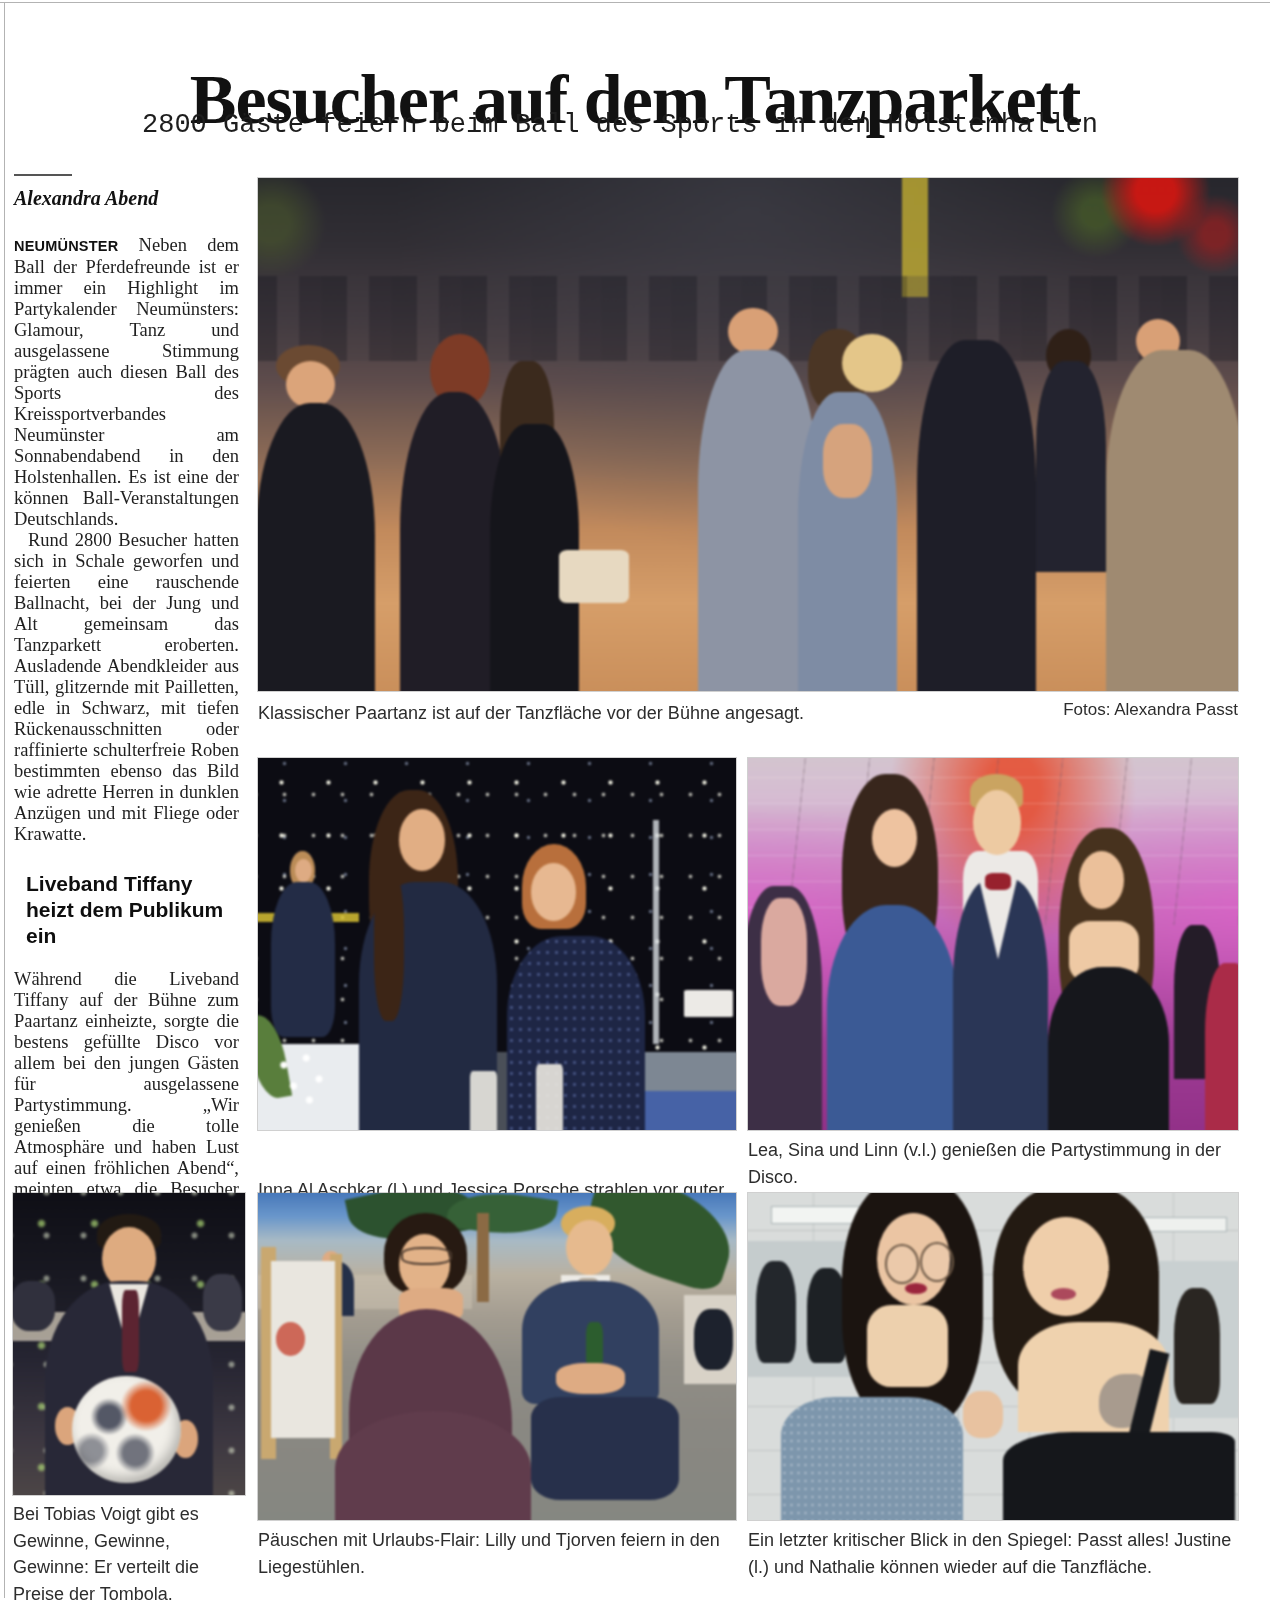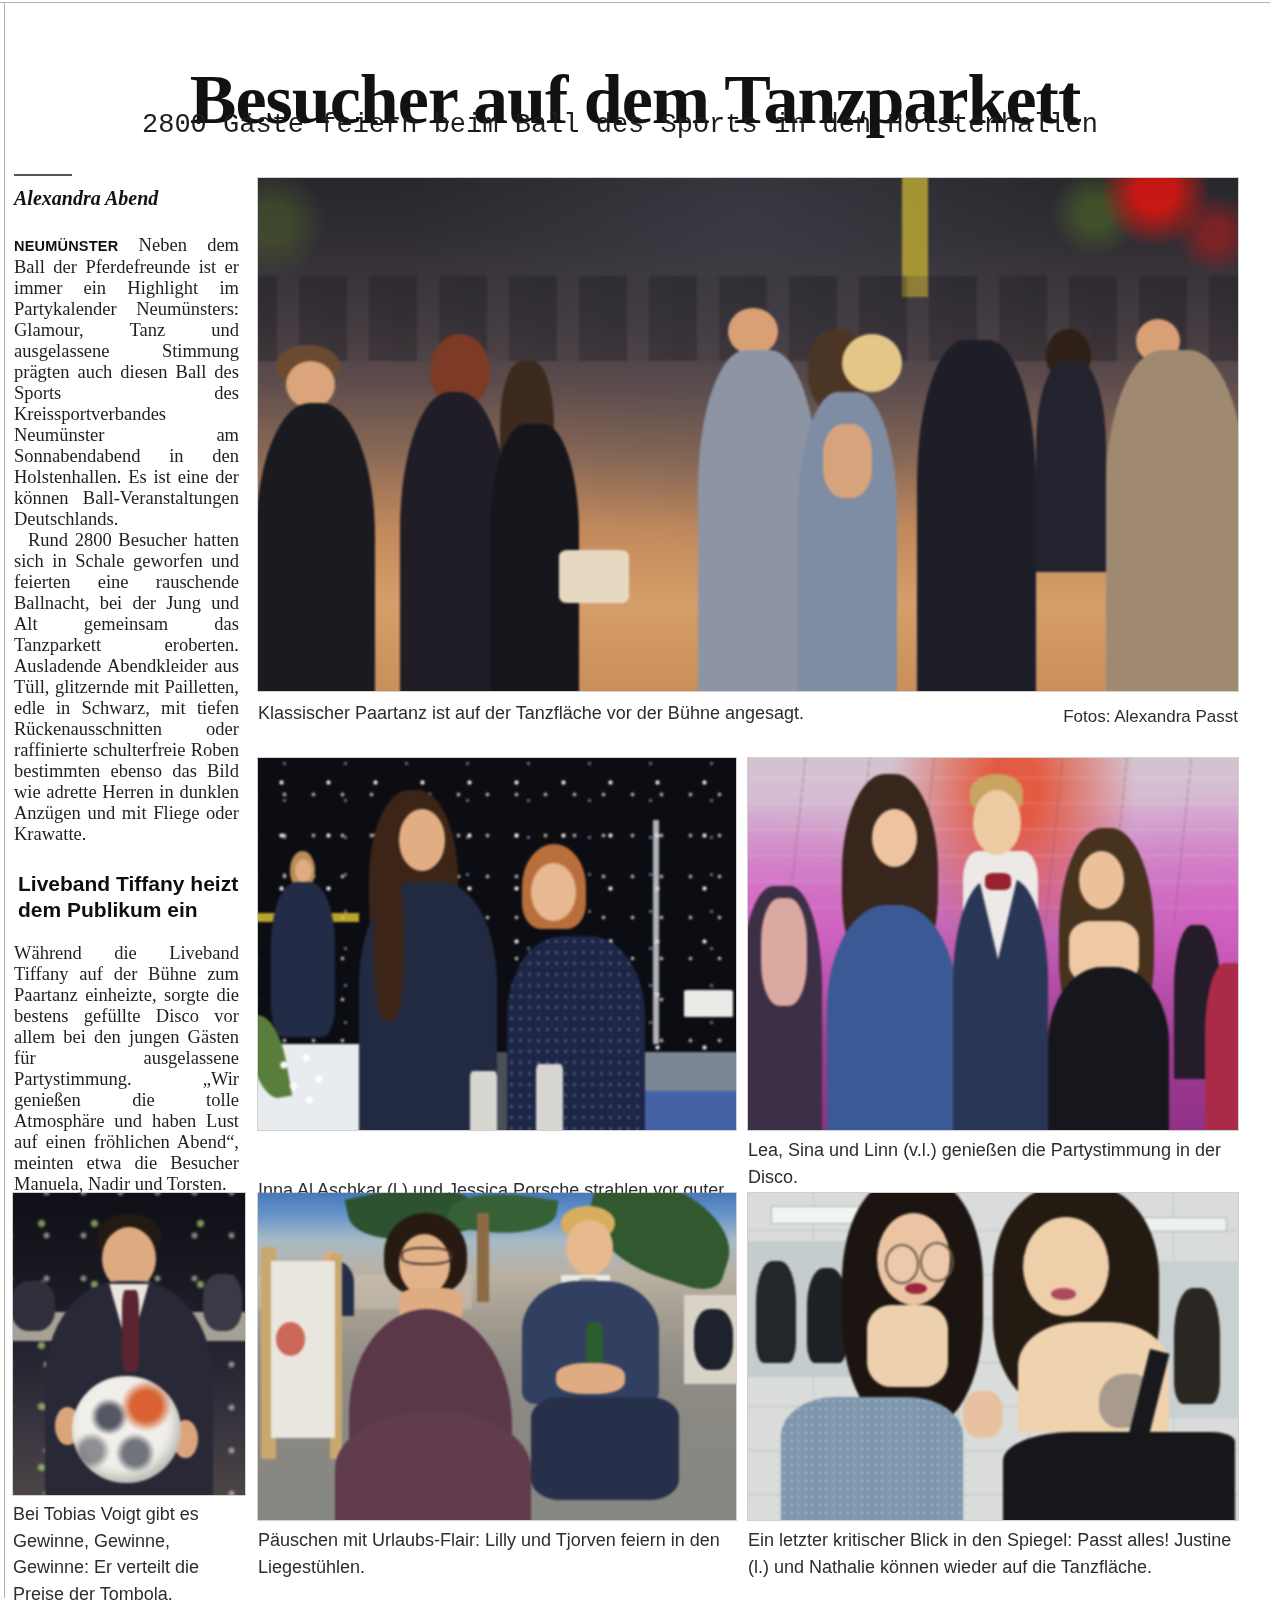--- a/index.html
+++ b/index.html
@@ -18,35 +18,35 @@
     font-weight:400;color:#1d1d1d;}
   
   .col{left:14px;top:172px;width:225px;}
   .byline-rule{width:58px;height:2px;background:#555;margin:2px 0 10px 0;}
   .byline{font-size:20px;font-weight:bold;font-style:italic;color:#111;line-height:24px;}
   .bodyp{font-size:18.5px;line-height:21px;text-align:justify;margin:0;color:#1f1f1f;}
   .p-first{margin-top:25px;}
   .p-indent{text-indent:14px;}
   .loc{font-family:"Liberation Sans",sans-serif;font-weight:bold;font-size:14.5px;letter-spacing:.2px;color:#111;}
   .subhead{font-family:"Liberation Sans",sans-serif;font-weight:bold;font-size:21px;
-    line-height:26px;color:#0e0e0e;margin:26px 0 20px 4px;}
+    line-height:26px;color:#0e0e0e;margin:26px 0 20px 12px;}
   
   .photo{position:absolute;overflow:hidden;background:#777;box-shadow:0 0 0 1px rgba(120,120,120,.35);}
   .ph-inner{position:absolute;left:-7px;top:-7px;right:-7px;bottom:-7px;filter:blur(1.3px) saturate(1.05);}
   .bg,.f{position:absolute;}
   .bg{left:0;top:0;right:0;bottom:0;}
   #ph-main{left:258px;top:178px;width:980px;height:513px;}
   #ph-ml{left:258px;top:758px;width:478px;height:372px;}
   #ph-mr{left:748px;top:758px;width:490px;height:372px;}
   #ph-bl{left:13px;top:1193px;width:232px;height:302px;}
   #ph-bm{left:258px;top:1193px;width:478px;height:327px;}
   #ph-br{left:748px;top:1193px;width:490px;height:327px;}
   
   .cap{font-family:"Liberation Sans",sans-serif;font-size:18px;line-height:26.5px;color:#2d2d2d;}
-  .caprow{left:258px;top:700px;width:980px;display:flex;justify-content:space-between;align-items:flex-end;}
+  .caprow{left:258px;top:700px;width:980px;display:flex;justify-content:space-between;align-items:flex-start;}
   .credit{font-family:"Liberation Sans",sans-serif;font-size:17px;color:#2d2d2d;}
   #cap-ml{left:258px;top:1137px;width:482px;margin-top:40px;}
   #cap-mr{left:748px;top:1137px;width:492px;}
   #cap-bl{left:13px;top:1501px;width:233px;}
   #cap-bm{left:258px;top:1527px;width:480px;}
   #cap-br{left:748px;top:1527px;width:492px;}
 </style>
 </head>
 <body>
 

